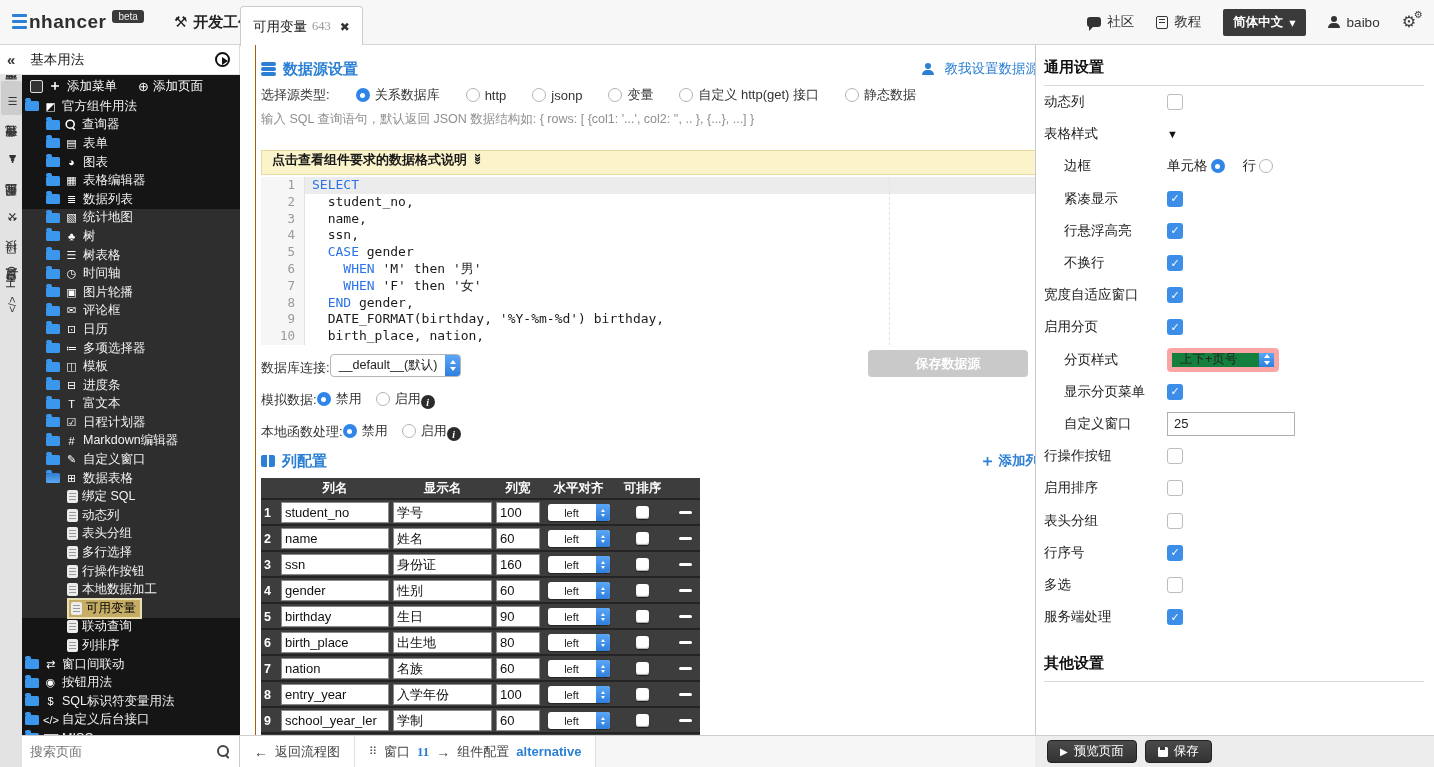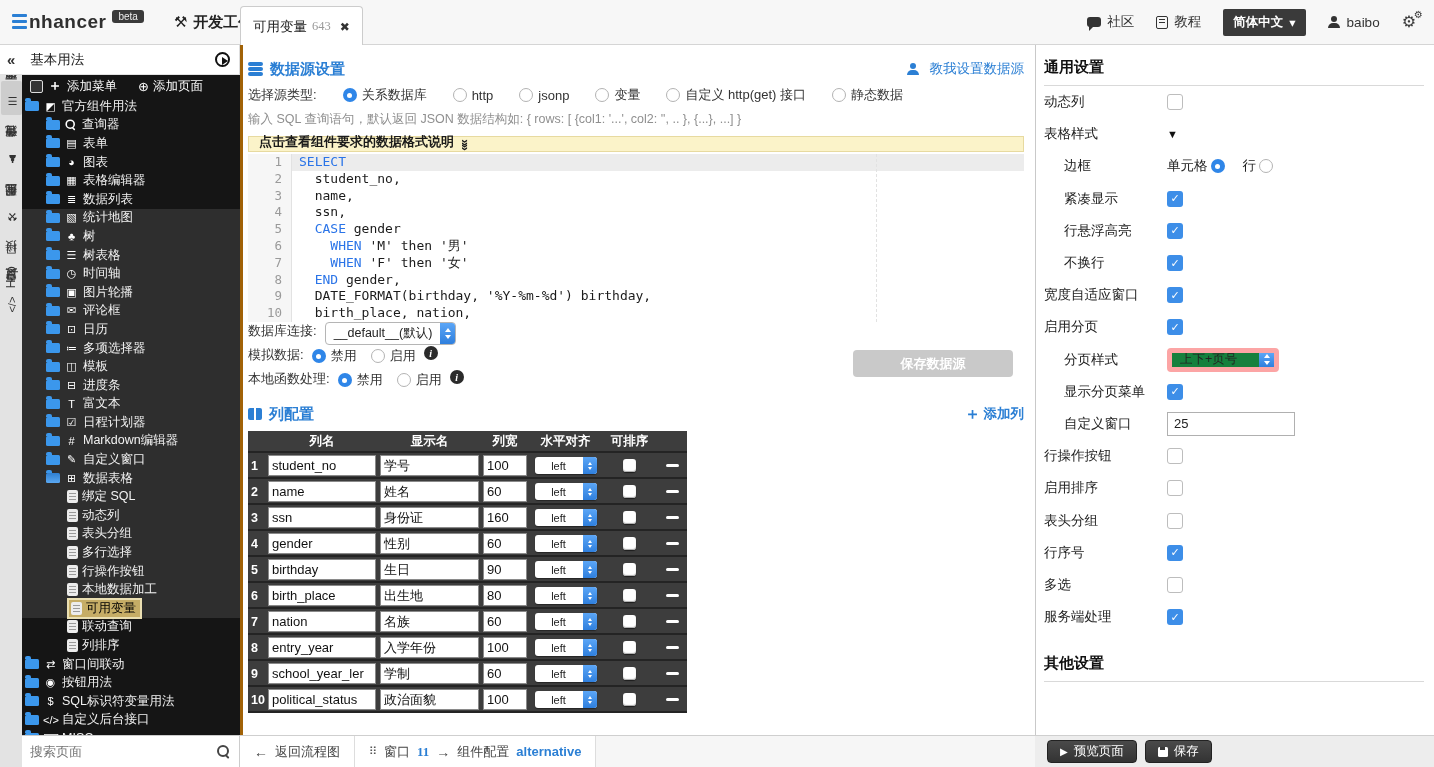--- a/index.html
+++ b/index.html
@@ -70,46 +70,46 @@
 .t-file{width:11px;height:13px;background:#ececec;border-radius:2px;position:relative;flex:0 0 auto}
 .t-file::after{content:'';position:absolute;left:2px;top:3px;right:2px;height:7px;background:repeating-linear-gradient(#9a9a9a 0 1px,transparent 1px 3px)}
 .t-glyph{width:15px;text-align:center;font-size:11px;color:#fff;flex:0 0 auto;font-style:normal}
 .selwrap{display:inline-flex;align-items:center;gap:4px;background:#c6ad66;border:2px solid #eadfb2;padding:0 4px 0 2px;color:#000}
 .selwrap .t-label{color:#000}
 
 .side-search{position:absolute;left:22px;top:735px;width:218px;height:32px;background:#fff;border-top:1px solid #ccc;border-right:1px solid #ccc;display:flex;align-items:center;z-index:2}
 .side-search input{flex:1;border:none;outline:none;font-size:13px;padding-left:8px;color:#333;font-family:inherit;background:transparent}
 .side-search .i-mag{margin-right:8px}
 
-.main{position:absolute;left:240px;top:45px;width:795px;height:690px;background:#fff;padding:0 11px 0 5px;border-left:3px solid #a16207;overflow:hidden}
+.main{position:absolute;left:255px;top:45px;width:795px;height:690px;background:#fff;padding:0 11px 0 5px;border-left:1px solid #a16207;overflow:hidden}
 .ds-head{display:flex;align-items:center;justify-content:space-between;padding-top:12px;height:36px}
 .ds-title{display:flex;align-items:center;gap:7px;color:#2b7fd4;font-size:15px;font-weight:bold}
 .ds-help{display:flex;align-items:center;gap:10px;color:#2b7fd4;font-size:13.5px}
 .type-row{display:flex;align-items:center;gap:26px;margin-top:4px;height:20px}
 .type-label{color:#333}
 .ropt{display:flex;align-items:center;gap:5px}
 .rlabel{font-size:13px;color:#333}
 .radio{width:14px;height:14px;border-radius:50%;display:inline-block;position:relative;flex:0 0 auto}
 .radio.on{background:#2f86e8}
 .radio.on::after{content:'';position:absolute;left:4.5px;top:4.5px;width:5px;height:5px;background:#fff;border-radius:50%}
 .radio.off{background:#fff;border:1px solid #b3b3b3}
 .hint{margin-top:6px;color:#8f8f8f;font-size:12.5px}
-.banner{margin-top:8px;height:16px;background:#fbf3c9;border:1px solid #e7daa0;display:flex;align-items:flex-end;padding-left:10px;font-weight:bold;font-size:13px;color:#1a1a1a;gap:6px}
+.banner{margin-top:22px;height:25px;background:#fbf3c9;border:1px solid #e7daa0;display:flex;align-items:flex-start;padding-left:10px;font-weight:bold;font-size:13px;color:#1a1a1a;gap:6px}
 .chev{display:inline-block;transform:rotate(90deg);font-size:12px;letter-spacing:-2px}
 
 .editor{position:relative;height:168px;display:flex;margin-top:2px;font-family:"DejaVu Sans Mono","Liberation Mono",monospace;font-size:13px;line-height:16.8px}
 .active-stripe{position:absolute;left:0;top:0;width:100%;height:17px;background:#ececec}
 .ruler{position:absolute;left:628px;top:0;bottom:0;border-left:1px dashed #e2e2e2}
 .gutter{position:relative;width:44px;background:#f6f6f6;border-right:1px solid #e2e2e2;text-align:right;padding-right:9px;color:#9a9a9a;font-size:12.5px}
 .gutter .gl{display:block;height:16.8px}
 .codebody{position:relative;flex:1;padding-left:7px;white-space:pre;color:#1b1b1b}
 .cl{height:16.8px}
 .kw{color:#2a74e8}
 
-.frow{display:flex;align-items:flex-start;gap:8px;height:24px;position:relative}
+.frow{display:flex;align-items:flex-end;margin-top:8px;height:24px;position:relative}
 .frow .flabel{color:#333}
 .select{display:inline-flex;align-items:stretch;height:23px;border:1px solid #b5b5b5;border-radius:4px;background:#fff;overflow:hidden}
 .select .val{padding:0 8px;font-size:12.5px;display:flex;align-items:center;color:#222}
 .stepper{width:15px;display:flex;flex-direction:column;align-items:center;justify-content:center;gap:2.5px;background:linear-gradient(#5ba6f7,#2f7fdd)}
 .tri-u{width:0;height:0;border-left:3px solid transparent;border-right:3px solid transparent;border-bottom:4px solid #fff;display:block}
 .tri-d{width:0;height:0;border-left:3px solid transparent;border-right:3px solid transparent;border-top:4px solid #fff;display:block}
 .i-info{width:14px;height:14px;border-radius:50%;background:#2b2b2b;color:#fff;font-size:10px;font-weight:bold;display:inline-flex;align-items:center;justify-content:center;font-family:"Liberation Serif",serif;font-style:italic}
 .save-ds{position:absolute;right:22px;top:305px;width:160px;height:27px;background:#c9c9c9;color:#fff;font-weight:bold;font-size:13px;border-radius:4px;display:flex;align-items:center;justify-content:center}
 .cc-head{display:flex;align-items:center;justify-content:space-between;margin-top:8px;height:24px}
 .cc-title{display:flex;align-items:center;gap:7px;color:#2b7fd4;font-size:15px;font-weight:bold}

